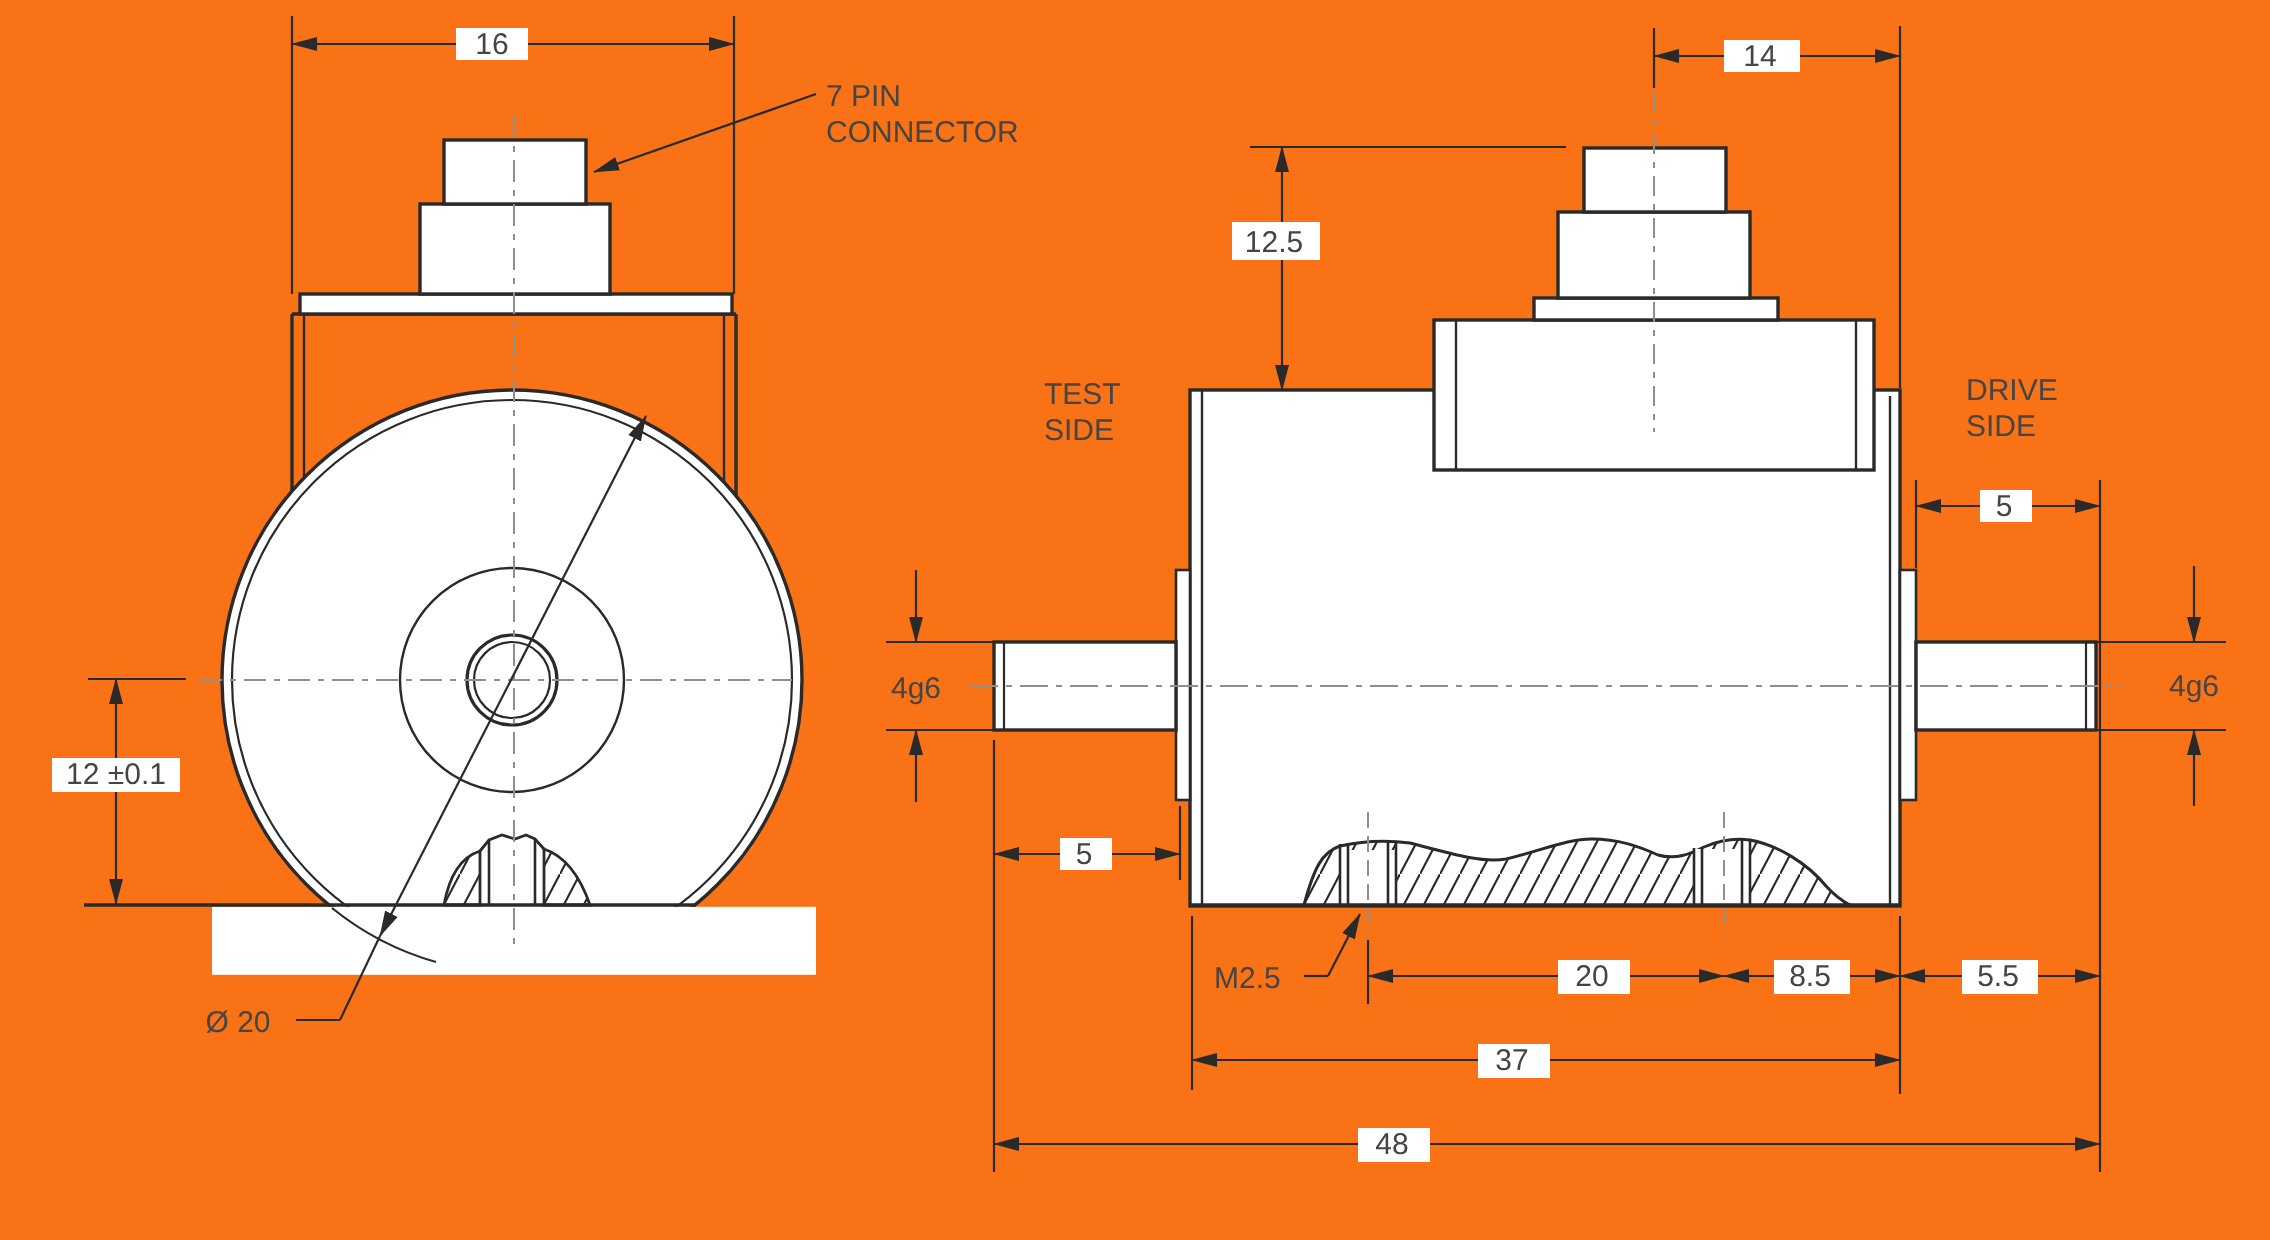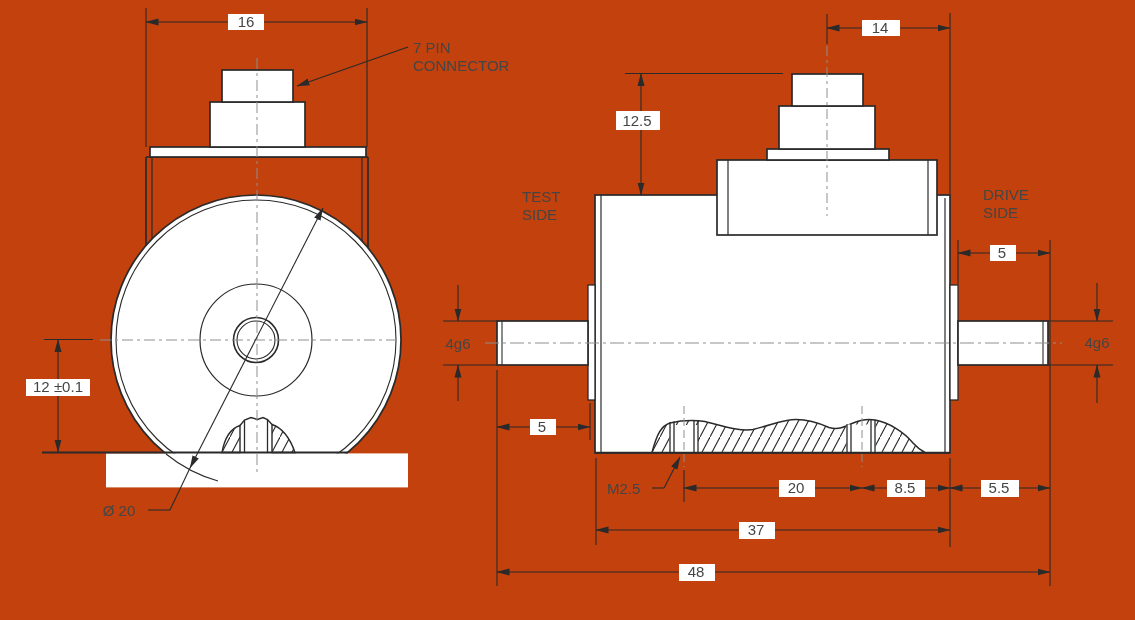--- a/index.html
+++ b/index.html
@@ -1,16 +1,16 @@
 <!DOCTYPE html>
 <html><head>
 <meta charset="utf-8">
 <style>
   html,body{margin:0;padding:0;background:#ffffff;}
-  #stage{position:relative;width:1135px;height:620px;background:#c2410c;overflow:hidden;
+  #stage{position:relative;width:1135px;height:620px;background:#f97316;overflow:hidden;
          font-family:"Liberation Sans", sans-serif;}
   svg text{font-family:"Liberation Sans", sans-serif;font-size:15px;fill:#454545;}
   svg line, svg path, svg rect, svg circle{vector-effect:none;}
 </style>
 </head>
 <body>
 
 <div id="stage">
 <svg width="1135" height="620" viewBox="0 0 1135 620">
   <defs>

